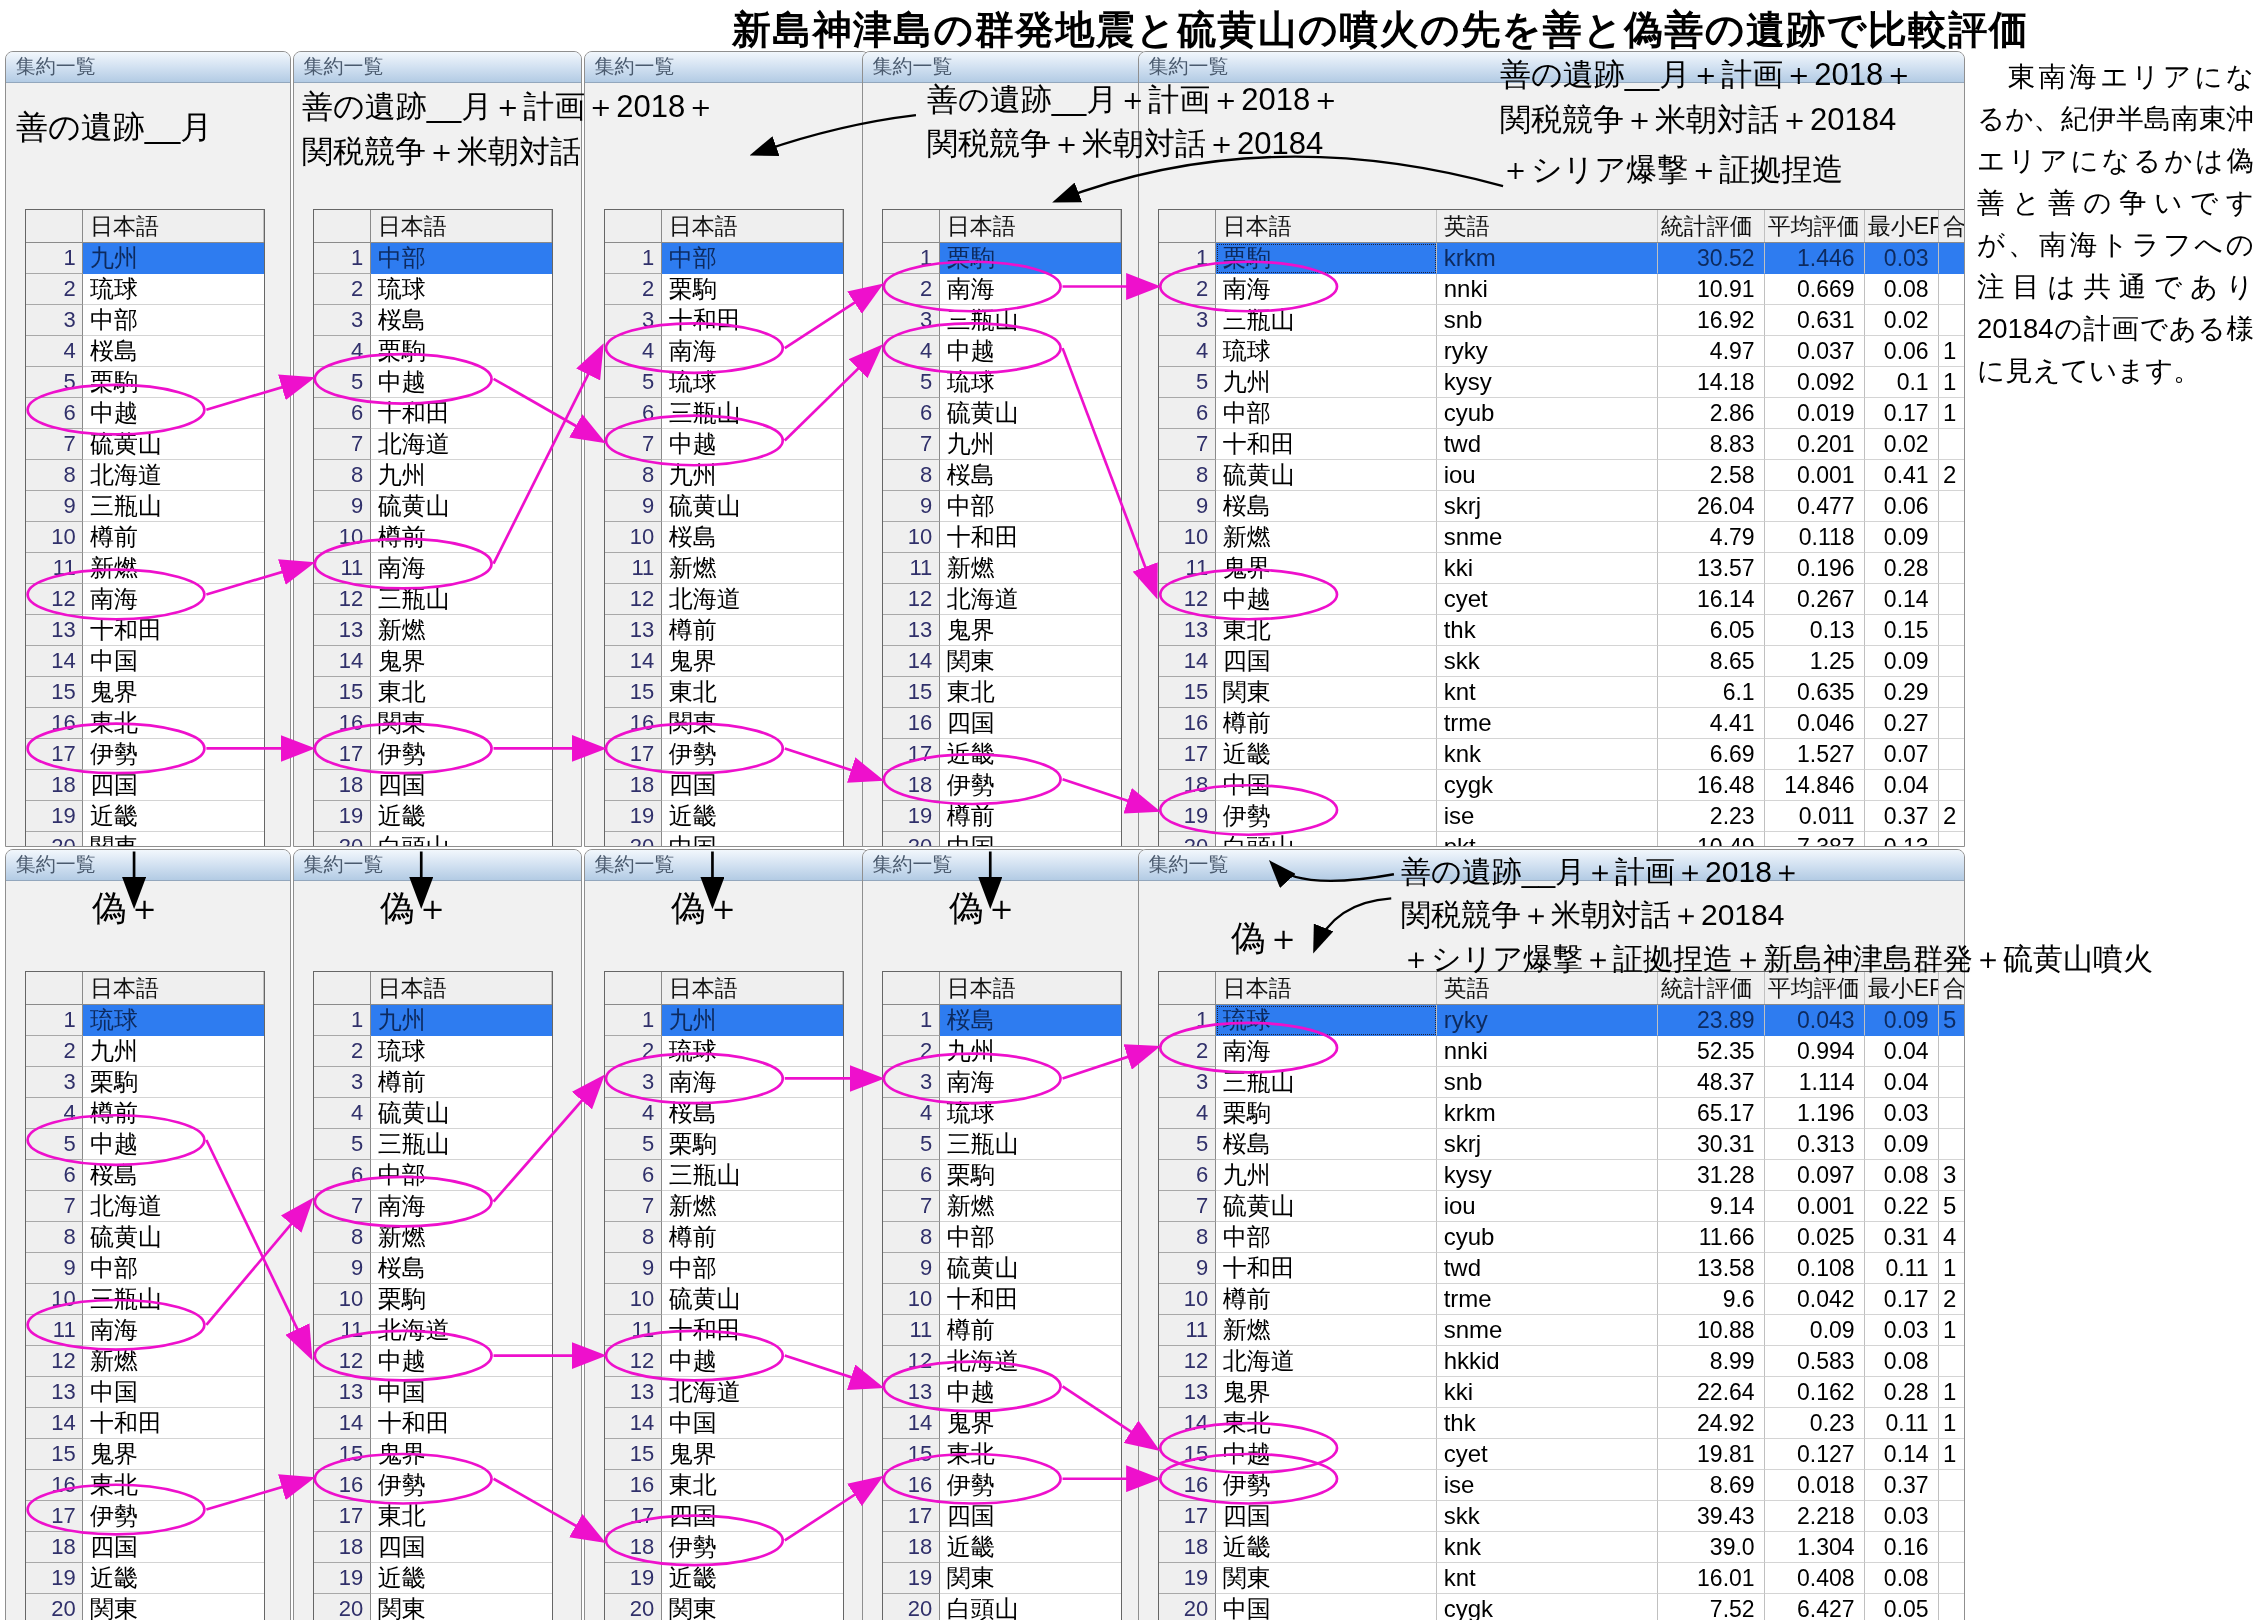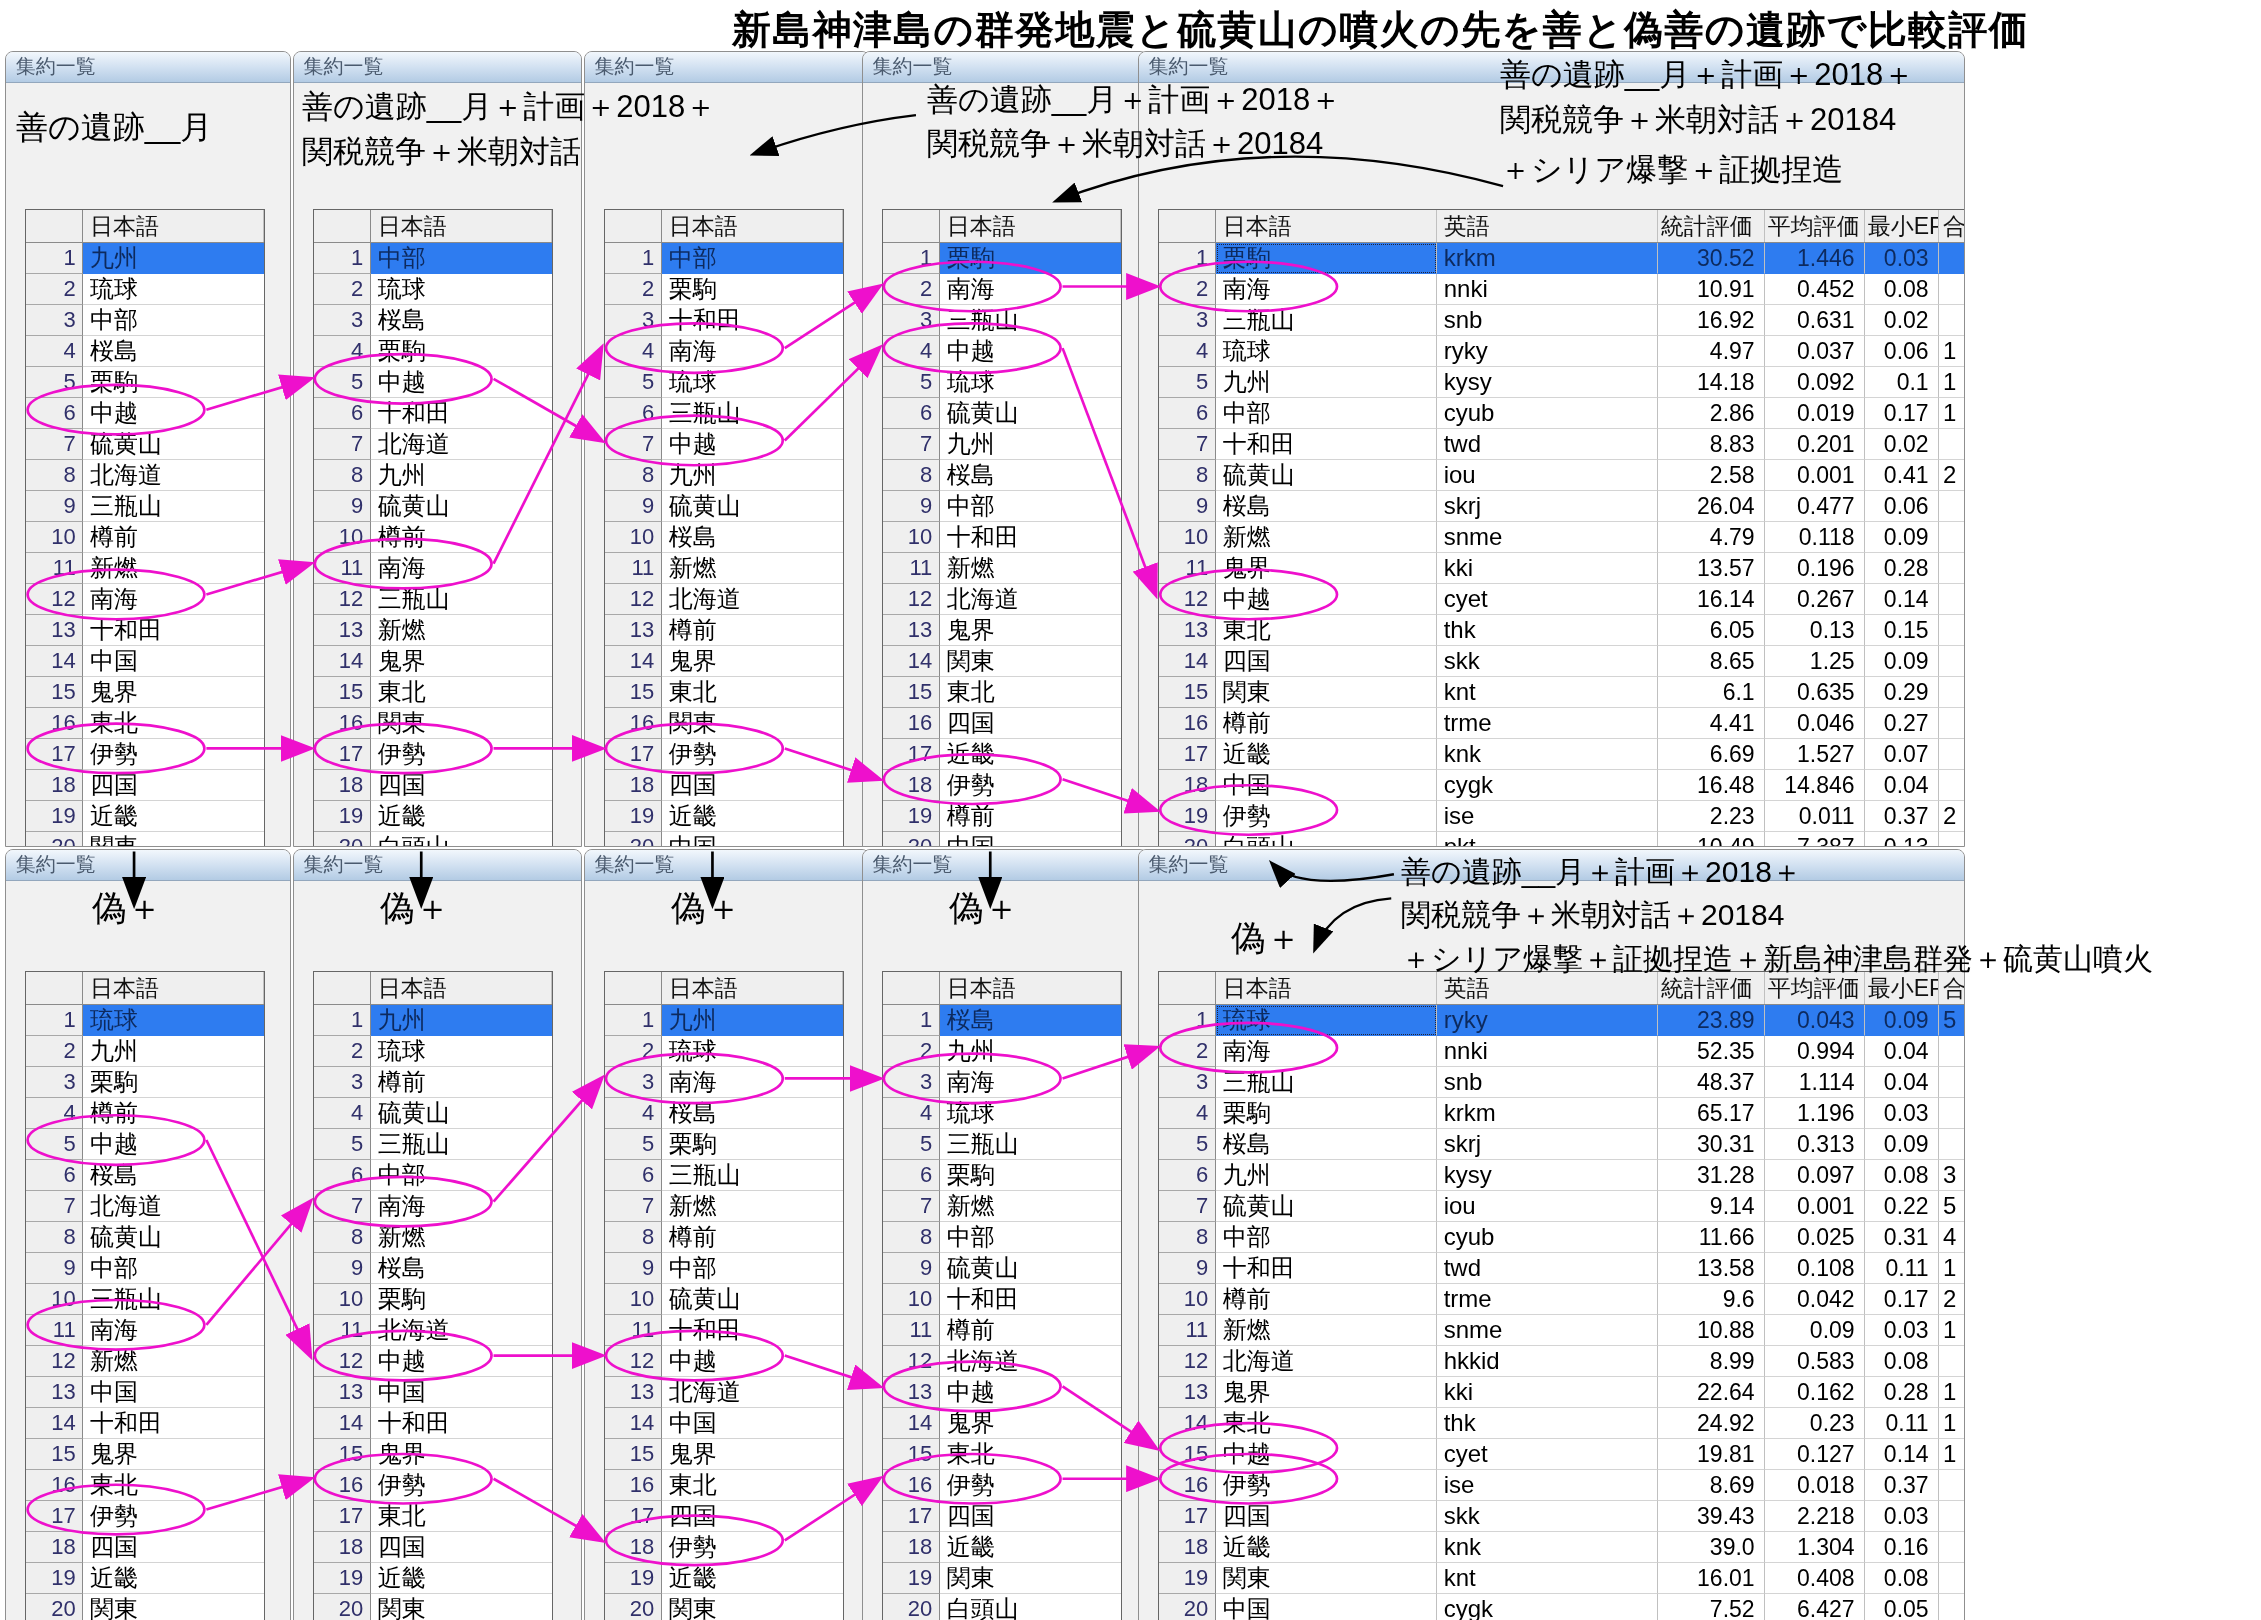--- a/index.html
+++ b/index.html
@@ -417,21 +417,21 @@
         <div class="cellc vsep num" style="width:107px;flex:0 0 107px;">30.52</div>
         <div class="cellc vsep num" style="width:100px;flex:0 0 100px;">1.446</div>
         <div class="cellc vsep num" style="width:74px;flex:0 0 74px;">0.03</div>
         <div class="cellc " style="width:74px;flex:0 0 74px;padding-left:4px;"></div>
       </div>
       <div class="trow">
         <div class="rankc">2</div>
         <div class="cellc vsep" style="width:221px;flex:0 0 221px;">南海</div>
         <div class="cellc vsep" style="width:221px;flex:0 0 221px;">nnki</div>
         <div class="cellc vsep num" style="width:107px;flex:0 0 107px;">10.91</div>
-        <div class="cellc vsep num" style="width:100px;flex:0 0 100px;">0.452</div>
+        <div class="cellc vsep num" style="width:100px;flex:0 0 100px;">0.669</div>
         <div class="cellc vsep num" style="width:74px;flex:0 0 74px;">0.08</div>
         <div class="cellc " style="width:74px;flex:0 0 74px;padding-left:4px;"></div>
       </div>
       <div class="trow">
         <div class="rankc">3</div>
         <div class="cellc vsep" style="width:221px;flex:0 0 221px;">三瓶山</div>
         <div class="cellc vsep" style="width:221px;flex:0 0 221px;">snb</div>
         <div class="cellc vsep num" style="width:107px;flex:0 0 107px;">16.92</div>
         <div class="cellc vsep num" style="width:100px;flex:0 0 100px;">0.631</div>
         <div class="cellc vsep num" style="width:74px;flex:0 0 74px;">0.02</div>
@@ -1161,20 +1161,21 @@
 <div class="float-txt" style="left:1401px;top:895px;font-size:30px;">関税競争＋米朝対話＋20184</div>
 <div class="float-txt" style="left:1401px;top:939px;font-size:30px;">＋シリア爆撃＋証拠捏造＋新島神津島群発＋硫黄山噴火</div>
 
 <div class="fake-label" style="left:92px;top:885px;">偽＋</div>
 <div class="fake-label" style="left:380px;top:885px;">偽＋</div>
 <div class="fake-label" style="left:671px;top:885px;">偽＋</div>
 <div class="fake-label" style="left:949px;top:885px;">偽＋</div>
 <div class="fake-label" style="left:1231px;top:915px;">偽＋</div>
 
 <div class="note">
+  <div>　東南海エリアになるか、紀伊半島南東沖エリアになるかは偽善と善の争いですが、南海トラフへの注目は共通であり20184の計画である様に見えています。</div>
 </div>
 
 <svg id="overlay" width="2261" height="1620" viewBox="0 0 3377 2420">
     <defs>
       <marker id="ap" markerWidth="13" markerHeight="10" refX="11" refY="5" orient="auto">
         <path d="M0,0 L13,5 L0,10 z" fill="#ee10cc"></path>
       </marker>
       <marker id="ab" markerWidth="12" markerHeight="9" refX="10" refY="4.5" orient="auto">
         <path d="M0,0 L12,4.5 L0,9 z" fill="#000"></path>
       </marker>

